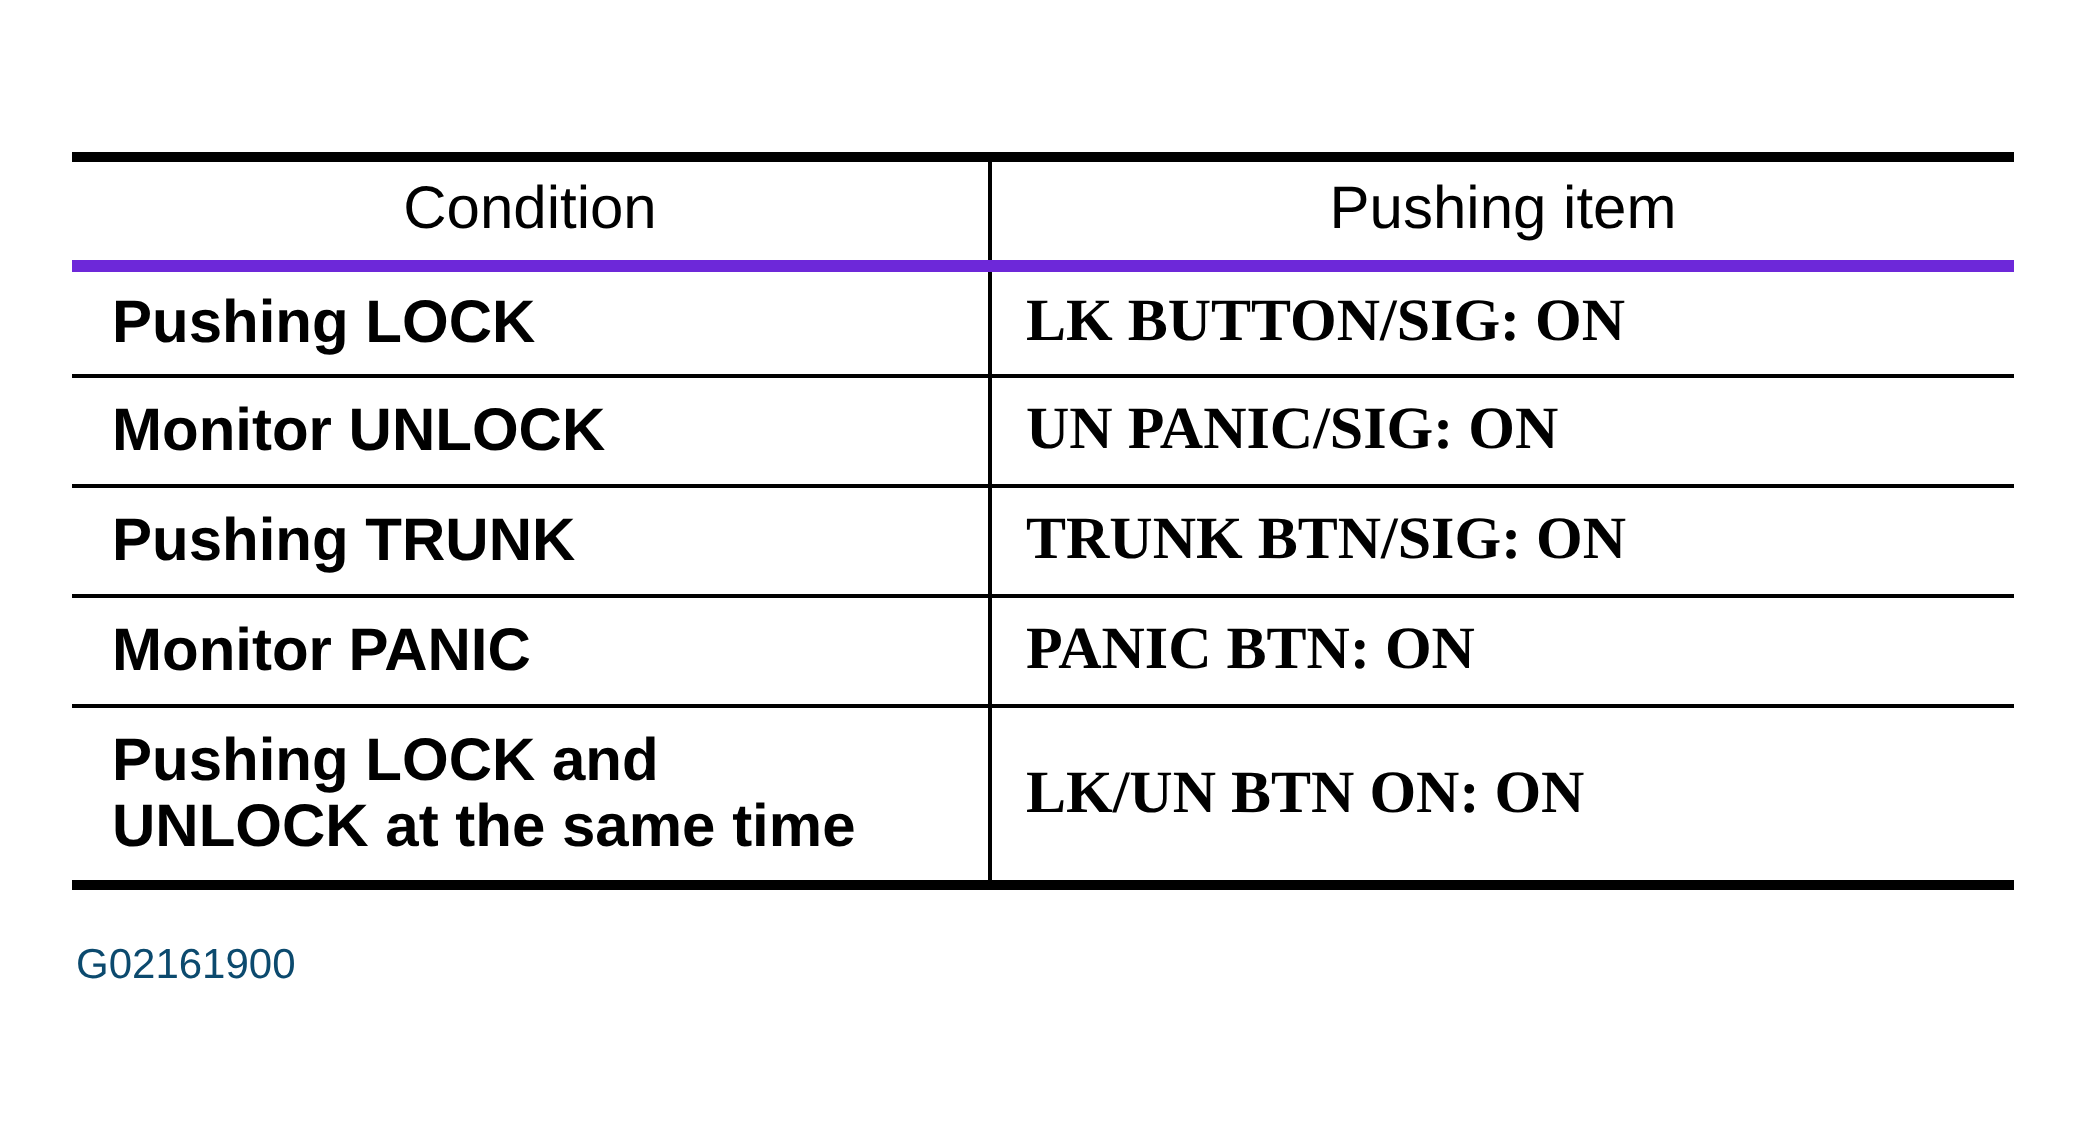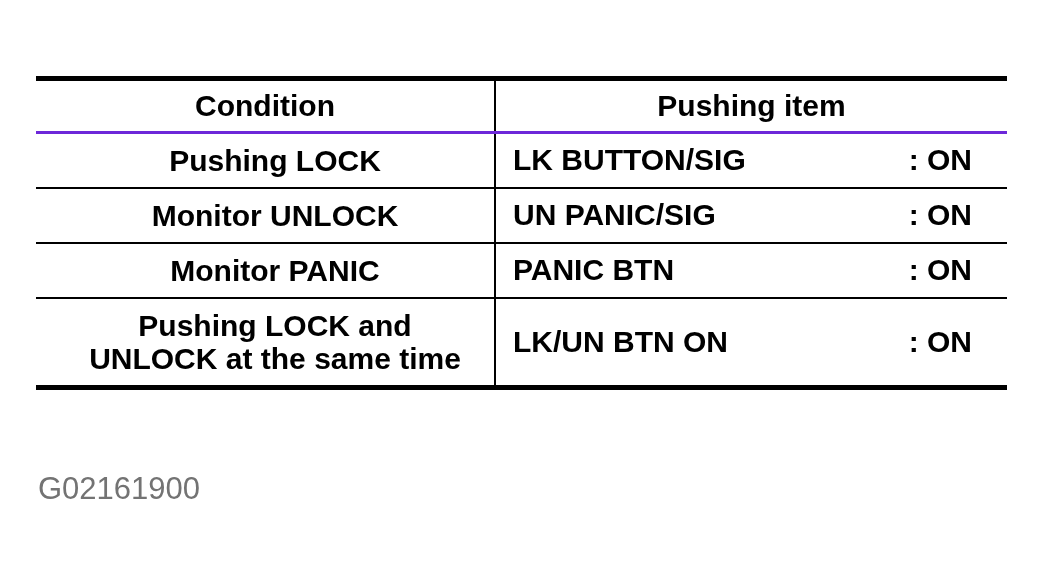--- a/index.html
+++ b/index.html
@@ -21,59 +21,58 @@
     border-collapse: collapse;
     table-layout: fixed;
     border-top: 5px solid #000;
     border-bottom: 5px solid #000;
   }
   col.c-cond { width: 459px; }
   col.c-mon  { width: 512px; }
   .monitor-table th {
     height: 54px;
     font-size: 30px;
-    font-weight: bold;
+    font-weight: normal;
     text-align: center;
     vertical-align: middle;
-    border-bottom: 3px solid #6d28d9;
+    border-bottom: 6px solid #6d28d9;
   }
   .monitor-table th.hd-cond { border-right: 2px solid #000; }
   .monitor-table tbody td {
     height: 55px;
     border-bottom: 2px solid #000;
     vertical-align: middle;
     font-size: 30px;
     font-weight: bold;
   }
   .monitor-table tbody tr:last-child td {
     border-bottom: none;
     height: 90px;
   }
   td.cond {
     padding-left: 20px;
     border-right: 2px solid #000;
     white-space: pre-line;
     line-height: 1.1;
-    text-align: center;
   }
   td.mon { padding: 0; }
   .mon-wrap {
     display: flex;
-    justify-content: space-between;
     align-items: center;
     padding-left: 17px;
     padding-right: 35px;
+    font-family: Liberation Serif, serif;
   }
   .figure-id {
     position: absolute;
     left: 38px;
     top: 471px;
-    font-size: 31px;
+    font-size: 21px;
     font-weight: normal;
-    color: #737373;
+    color: #0c4a6e;
   }
 </style>
 </head>
 <body>
 
 <div class="doc">
 
   <table class="monitor-table">
     <colgroup>
       <col class="c-cond">
@@ -98,20 +97,29 @@
       <tr>
         <td class="cond">Monitor UNLOCK</td>
         <td class="mon">
           <div class="mon-wrap">
             <span>UN PANIC/SIG</span>
             <span>: ON</span>
           </div>
         </td>
       </tr>
       <tr>
+        <td class="cond">Pushing TRUNK</td>
+        <td class="mon">
+          <div class="mon-wrap">
+            <span>TRUNK BTN/SIG</span>
+            <span>: ON</span>
+          </div>
+        </td>
+      </tr>
+      <tr>
         <td class="cond">Monitor PANIC</td>
         <td class="mon">
           <div class="mon-wrap">
             <span>PANIC BTN</span>
             <span>: ON</span>
           </div>
         </td>
       </tr>
       <tr>
         <td class="cond">Pushing LOCK and

